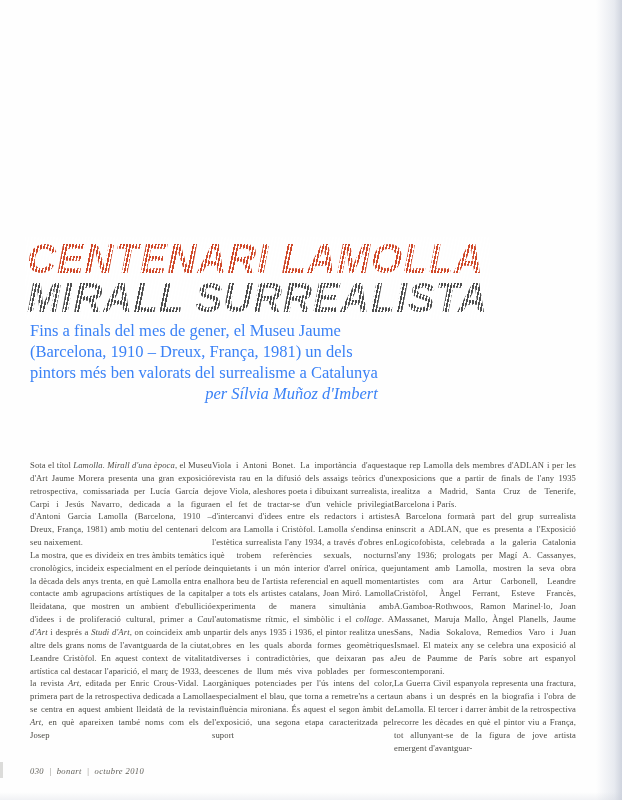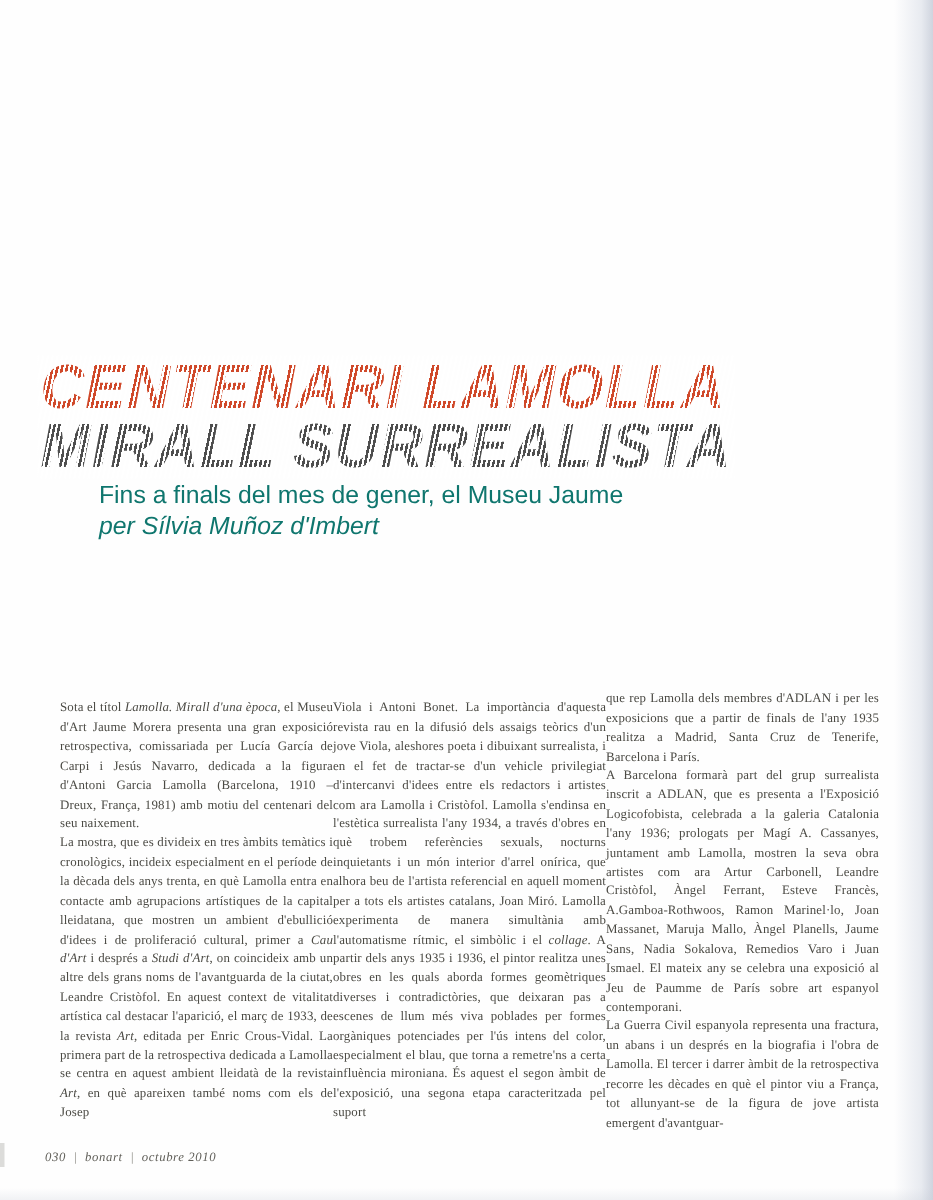--- a/index.html
+++ b/index.html
@@ -42,38 +42,36 @@
       rgba(255,255,255,0) 1.4px 3.1px
     );
     pointer-events: none;
   }
 
   
   .lead-block {
     position: absolute;
     left: 30px;
     top: 320px;
-    font-family: Liberation Sans, sans-serif;
+    font-family: Liberation Serif, serif;
     font-size: 16.5px;
     line-height: 21px;
-    color: #0f766e;
-    margin-left: 36px;
+    color: #3b82f6;
   }
   .lead-line { white-space: nowrap; }
-  .byline { font-style: italic; }
+  .byline { font-style: italic; text-align: right; }
 
   
   .columns {
     position: absolute;
-    left: 40px;
+    left: 30px;
     top: 459px;
     width: 572px;
     display: flex;
     gap: 0;
-    align-items: center;
   }
   .col {
     width: 182px;
     font-size: 8.6px;
     line-height: 12.85px;
     color: #4b4a44;
     text-align: justify;
     letter-spacing: 0.1px;
   }
   .col p { margin: 0; }
@@ -135,20 +133,22 @@
 <div class="page">
 
   <div class="title-block">
     <div class="title-line t1">CENTENARI LAMOLLA</div>
     <div class="title-line t2">MIRALL SURREALISTA</div>
     <div class="stripes"></div>
   </div>
 
   <div class="lead-block">
     <div class="lead-line">Fins a finals del mes de gener, el Museu Jaume</div>
+    <div class="lead-line">(Barcelona, 1910 – Dreux, França, 1981) un dels</div>
+    <div class="lead-line">pintors més ben valorats del surrealisme a Catalunya</div>
     <div class="lead-line byline">per Sílvia Muñoz d'Imbert</div>
   </div>
 
   <main class="columns">
     <div class="col">
         <p><span>Sota el títol </span><em>Lamolla. Mirall d'una època</em><span>, el Museu d'Art Jaume Morera presenta una gran exposició retrospectiva, comissariada per Lucía García de Carpi i Jesús Navarro, dedicada a la figura d'Antoni Garcia Lamolla (Barcelona, 1910 – Dreux, França, 1981) amb motiu del centenari del seu naixement.</span></p>
         <p><span>La mostra, que es divideix en tres àmbits temàtics i cronològics, incideix especialment en el període de la dècada dels anys trenta, en què Lamolla entra en contacte amb agrupacions artístiques de la capital lleidatana, que mostren un ambient d'ebullició d'idees i de proliferació cultural, primer a </span><em>Cau d'Art</em><span> i després a </span><em>Studi d'Art</em><span>, on coincideix amb un altre dels grans noms de l'avantguarda de la ciutat, Leandre Cristòfol. En aquest context de vitalitat artística cal destacar l'aparició, el març de 1933, de la revista </span><em>Art</em><span>, editada per Enric Crous-Vidal. La primera part de la retrospectiva dedicada a Lamolla se centra en aquest ambient lleidatà de la revista </span><em>Art</em><span>, en què apareixen també noms com els de Josep</span></p>
       </div>
     <div class="col">
         <p><span>Viola i Antoni Bonet. La importància d'aquesta revista rau en la difusió dels assaigs teòrics d'un jove Viola, aleshores poeta i dibuixant surrealista, i en el fet de tractar-se d'un vehicle privilegiat d'intercanvi d'idees entre els redactors i artistes com ara Lamolla i Cristòfol. Lamolla s'endinsa en l'estètica surrealista l'any 1934, a través d'obres en què trobem referències sexuals, nocturns inquietants i un món interior d'arrel onírica, que alhora beu de l'artista referencial en aquell moment per a tots els artistes catalans, Joan Miró. Lamolla experimenta de manera simultània amb l'automatisme rítmic, el simbòlic i el </span><em>collage</em><span>. A partir dels anys 1935 i 1936, el pintor realitza unes obres en les quals aborda formes geomètriques diverses i contradictòries, que deixaran pas a escenes de llum més viva poblades per formes orgàniques potenciades per l'ús intens del color, especialment el blau, que torna a remetre'ns a certa influència mironiana. És aquest el segon àmbit de l'exposició, una segona etapa caracteritzada pel suport</span></p>

